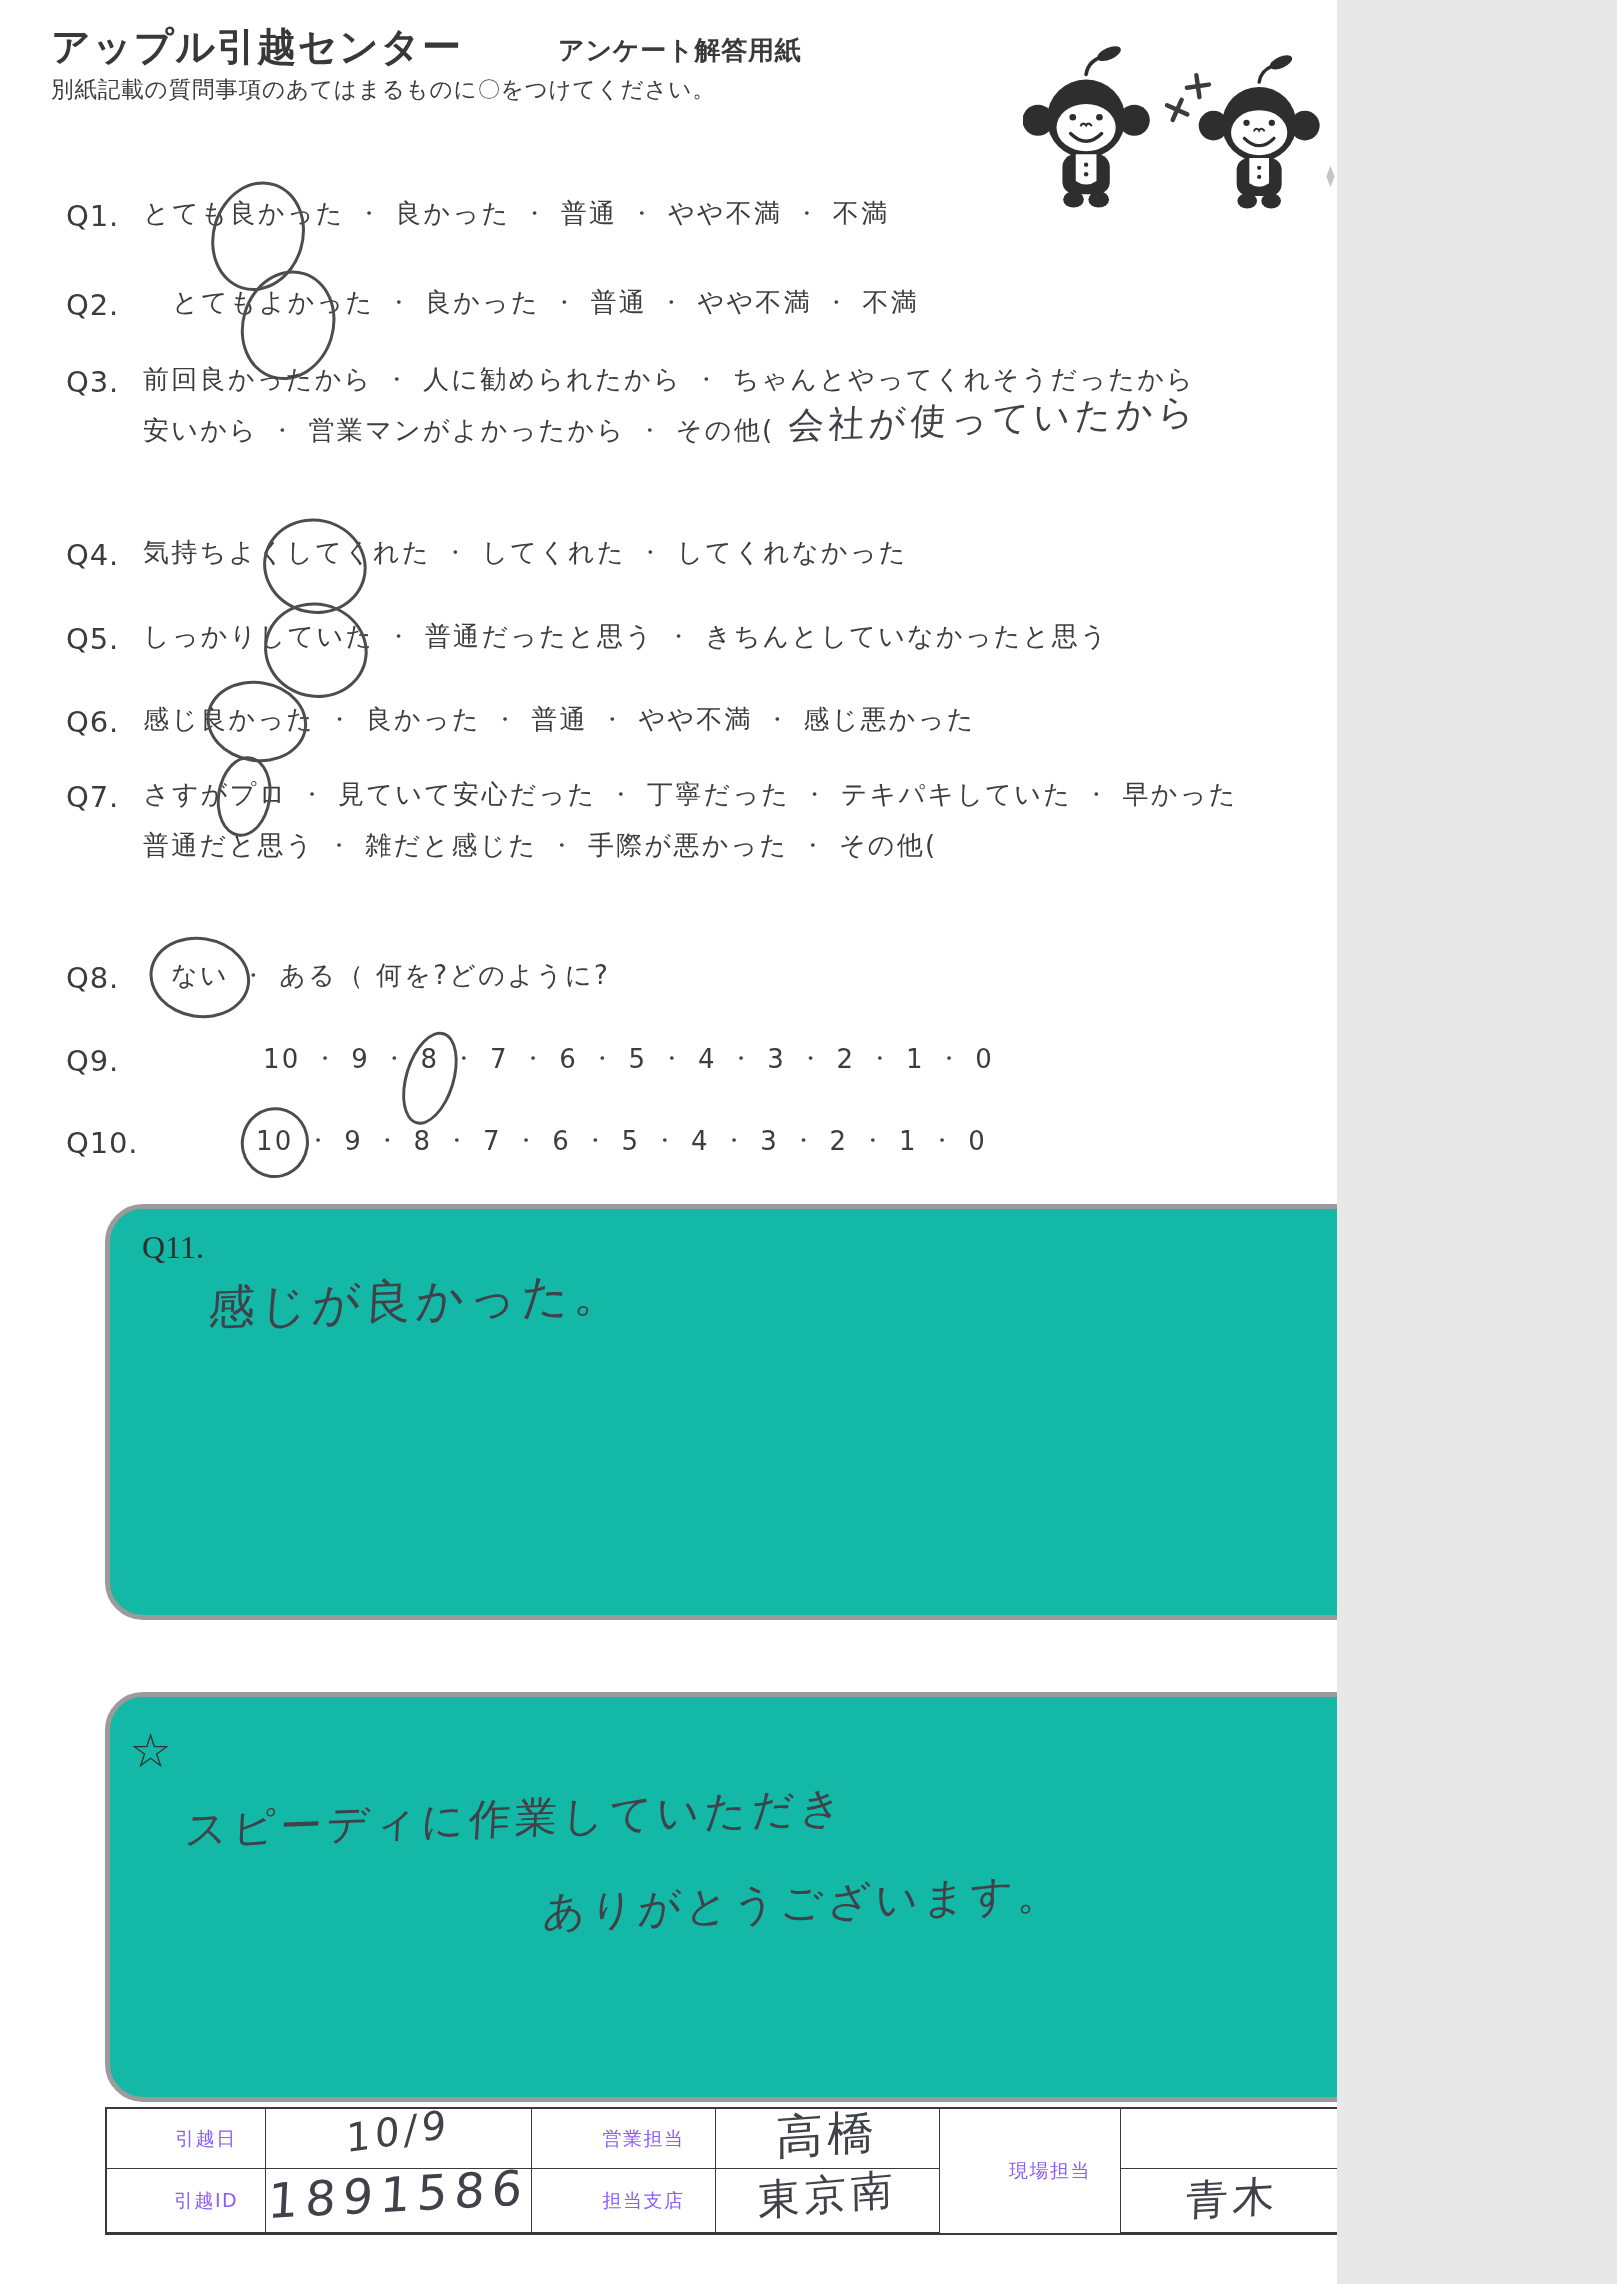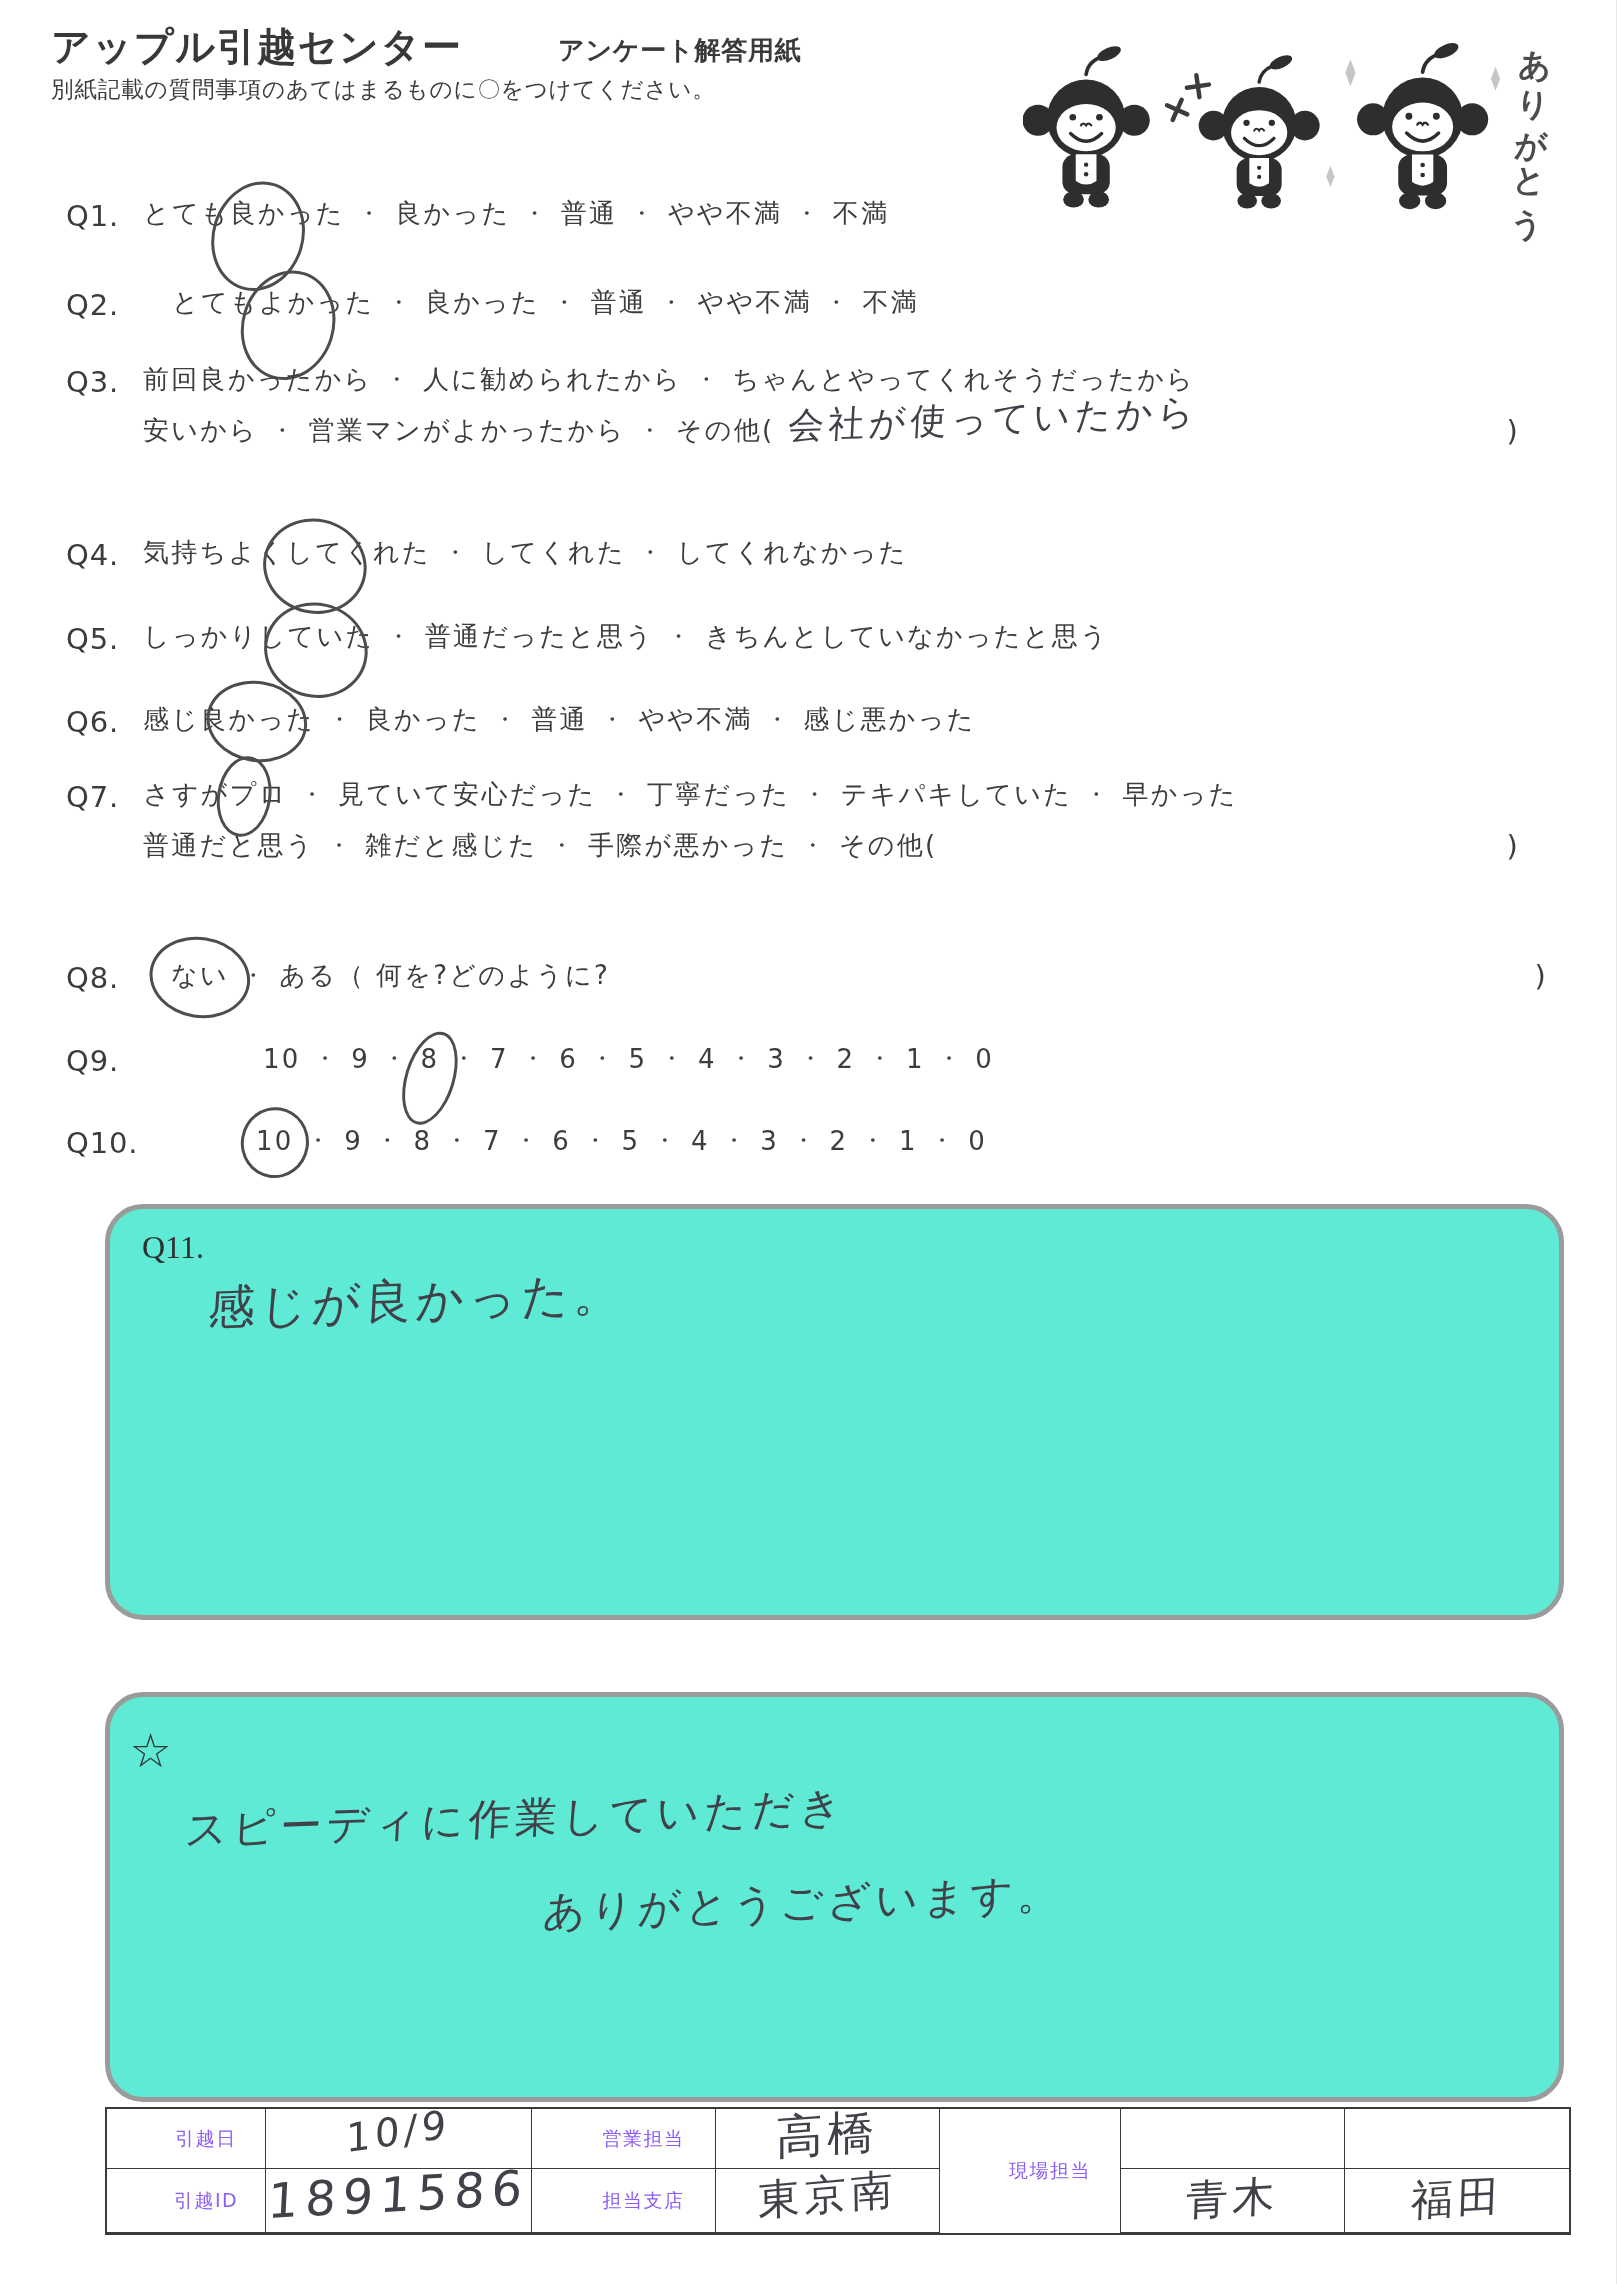--- a/index.html
+++ b/index.html
@@ -1,17 +1,17 @@
 <!DOCTYPE html>
 <html style="font-size:12px"><head>
 <meta charset="utf-8">
 <style>
   html,body{margin:0;padding:0;background:#e8e8e8;}
   .page{
-    position:relative;width:1616px;height:2284px;background:#ffffff;
+    position:relative;width:1337px;height:2284px;background:#ffffff;
     font-family:"DejaVu Sans","Liberation Sans",sans-serif;color:#3d3d3d;overflow:hidden;
   }
   
   .title{position:absolute;left:51px;top:19.6px;font-size:39px;font-weight:800;letter-spacing:1.5px;color:#383838;margin:0;}
   .subtitle{position:absolute;left:558px;top:33px;font-size:26px;font-weight:700;color:#3a3a3a;letter-spacing:0.8px;}
   .instruction{position:absolute;left:51px;top:74px;font-size:22.6px;color:#3d3d3d;letter-spacing:0.8px;}
   .mascots{position:absolute;left:1023px;top:21px;width:489px;height:211px;}
   .thanks{
     position:absolute;left:1510px;top:27px;height:211px;
     writing-mode:vertical-rl;font-size:32px;font-weight:700;color:#4c4c4c;
@@ -33,21 +33,21 @@
   .pc-mid::after {width:max(170%,1.8em);height:max(255%,2.2em);transform:translate(-50%,-36%) rotate(13deg);}
   .pc-round::after{width:max(165%,1.7em);height:max(215%,2.0em);transform:translate(-50%,-48%) rotate(9deg);}
   
   .hand{
     color:#41414a;font-weight:500;
     transform:rotate(-2deg) skewX(-5deg);transform-origin:left center;
     letter-spacing:4.5px;white-space:nowrap;
   }
   .hand-inline{font-size:36px;margin-left:13.5px;margin-top:-7.5px;}
   
-  .box{position:absolute;left:105px;width:1449px;border:5.3px solid #9b9b9b;border-radius:38px;background:#5eead4;}
+  .box{position:absolute;left:105px;width:1449px;border:5.3px solid #9b9b9b;border-radius:38px;background:#14b8a6;}
   .box1{top:1204px;height:406px;}
   .box2{top:1692px;height:400px;}
   .q11-label{position:absolute;left:32px;top:19.6px;font-family:"Liberation Serif","DejaVu Serif",serif;font-size:32px;color:#2f2f2f;}
   .box1-hand{position:absolute;left:98px;top:68px;font-size:47px;}
   .star{position:absolute;left:19.6px;top:25.6px;font-size:47px;color:#333;}
   .box2-hand1{position:absolute;left:75px;top:105px;font-size:42px;}
   .box2-hand2{position:absolute;left:433px;top:187px;font-size:42px;}
   
   .ftable{
     position:absolute;left:105px;top:2107px;border:2.3px solid #3a3a3a;

